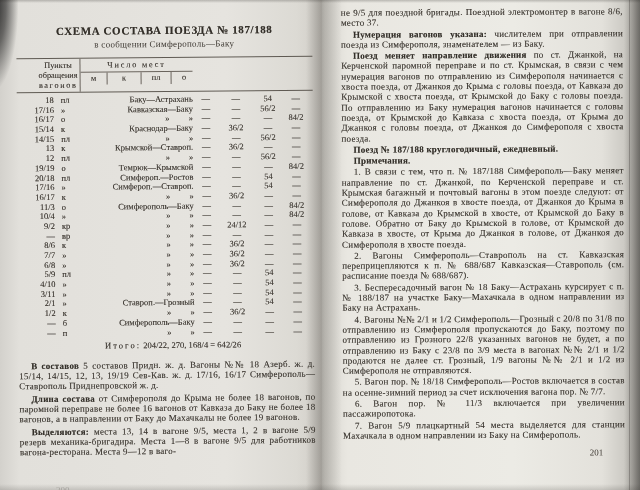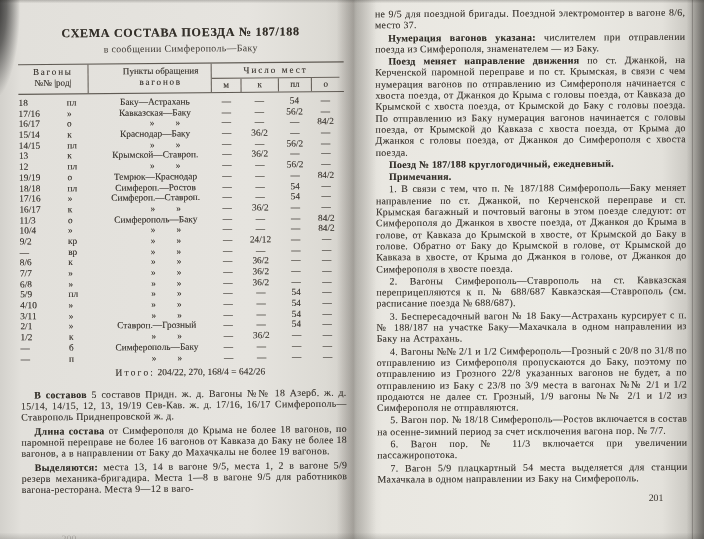--- a/index.html
+++ b/index.html
@@ -46,23 +46,23 @@
   .th1{border-right:1px solid #6a645d;}
   .th2{border-right:1px solid #6a645d;margin-left:20px;}
   .th3{padding:0;}
   .th3-top{letter-spacing:1.8px;border-bottom:1px solid #6a645d;padding:2px 0 1px 0;text-align:center;font-size:8.3px;}
   .th3-sub{display:grid;grid-template-columns:26px 34px 30px 26px;}
   .th3-sub span{text-align:center;padding:1px 0;}
   .th3-sub span + span{border-left:1px solid #6a645d;}
   .tbody{padding-top:3px;}
   .trow{display:grid;grid-template-columns:40px 24px 112px 26px 34px 30px 26px;height:9.7px;}
   .c{display:block;}
-  .c.num{text-align:left;padding-right:3px;}
+  .c.num{text-align:right;padding-right:3px;}
   .c.rod{text-align:left;padding-left:4px;}
-  .c.route{text-align:center;padding-left:8px;white-space:pre;}
+  .c.route{text-align:right;padding-left:8px;white-space:pre;}
   .c.route.ditto{padding-left:26px;}
   .c.n{text-align:center;color:#45403a;}
   .totals{margin-top:4px;font-size:8.6px;padding-left:86px;}
   .totals .sp{letter-spacing:2px;text-align:center;}
 
   
   .paras{margin-top:9px;}
   .para{font-size:9px;line-height:10.3px;letter-spacing:.25px;text-align:justify;margin:0 0 2px 0;
         text-shadow:0 0 .3px rgba(62,57,51,.5);}
   .para.ind{text-indent:12px;}
@@ -74,24 +74,20 @@
 </head>
 <body>
 
 <div class="page page-left">
   <div class="lp-content">
     <div class="doc-title">СХЕМА СОСТАВА ПОЕЗДА № 187/188</div>
     <div class="doc-subtitle">в сообщении Симферополь—Баку</div>
 
     <div class="ttable">
       <div class="thead">
-        <div class="th th1">
-          <span class="sp">Вагоны</span><br>
-          <span>№№ |род|</span>
-        </div>
         <div class="th th2">
           <span>Пункты обращения</span><br>
           <span class="sp">вагонов</span>
         </div>
         <div class="th th3">
           <div class="th3-top">Число мест</div>
           <div class="th3-sub">
             <span>м</span>
             <span>к</span>
             <span>пл</span>
@@ -166,29 +162,29 @@
     <span class="c route ditto">»         »</span>
     <span class="c n m">—</span>
     <span class="c n k">—</span>
     <span class="c n pl">56/2</span>
     <span class="c n o">—</span>
   </div>
 
   <div class="trow">
     <span class="c num">19/19</span>
     <span class="c rod">о</span>
-    <span class="c route">Темрюк—Краснодар</span>
+    <span class="c route">Темрюк—Крымской</span>
     <span class="c n m">—</span>
     <span class="c n k">—</span>
     <span class="c n pl">—</span>
     <span class="c n o">84/2</span>
   </div>
 
   <div class="trow">
-    <span class="c num">18/18</span>
+    <span class="c num">20/18</span>
     <span class="c rod">пл</span>
     <span class="c route">Симфероп.—Ростов</span>
     <span class="c n m">—</span>
     <span class="c n k">—</span>
     <span class="c n pl">54</span>
     <span class="c n o">—</span>
   </div>
 
   <div class="trow">
     <span class="c num">17/16</span>

